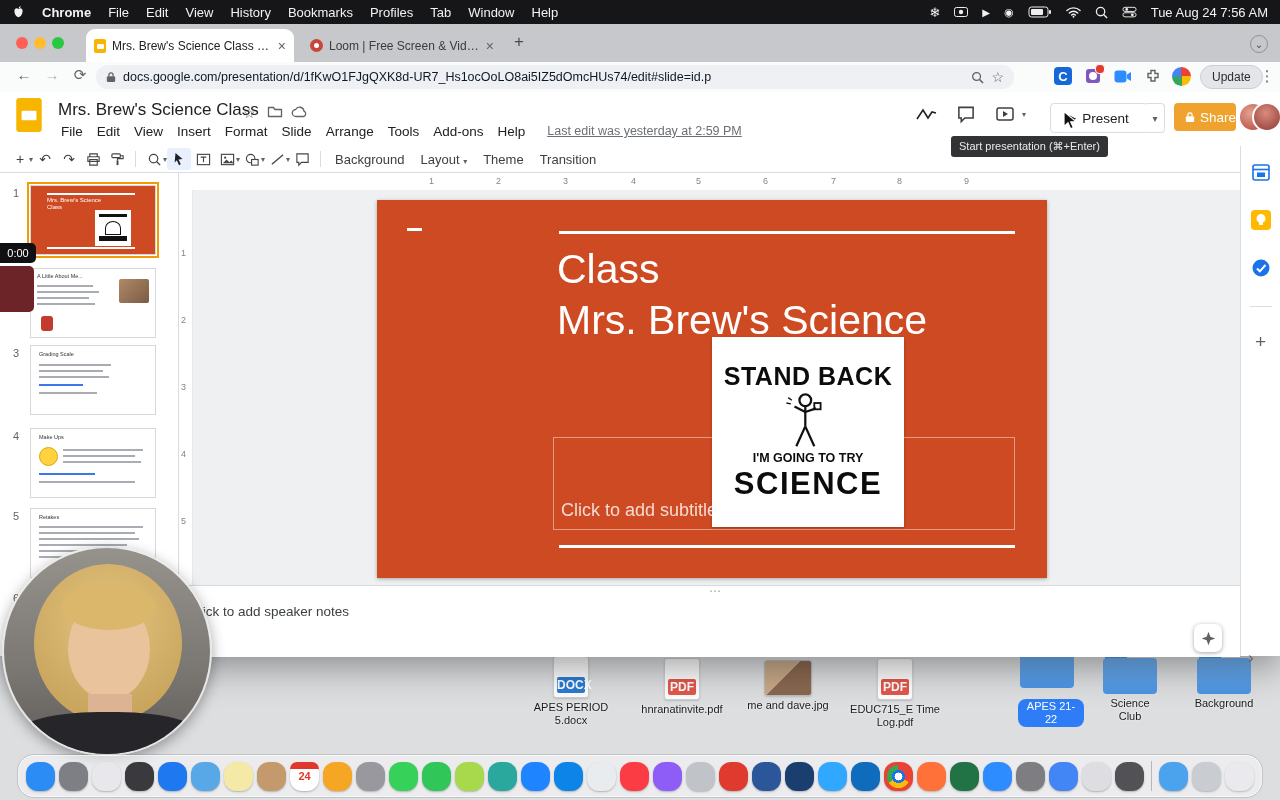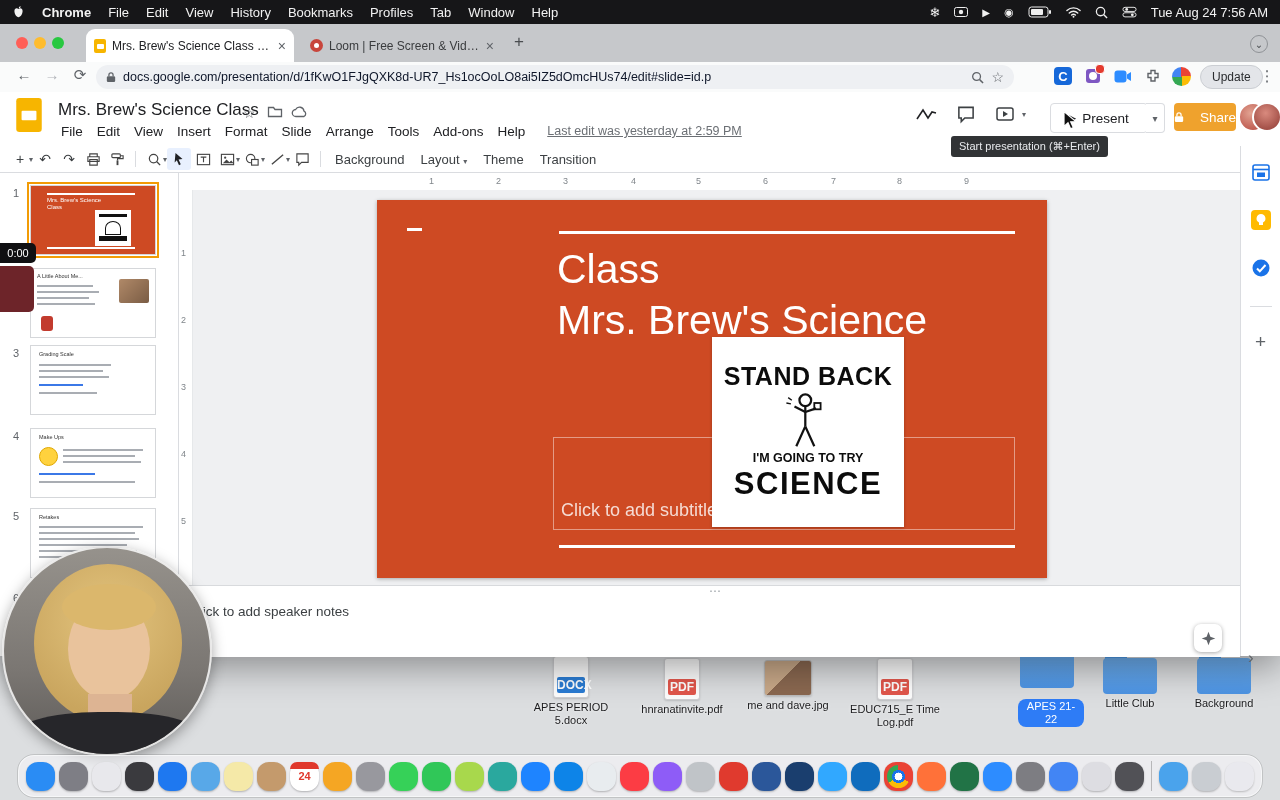--- a/index.html
+++ b/index.html
@@ -51,21 +51,21 @@
   .doc-title{position:absolute;left:58px;top:8px;font-size:17px;color:#202124;}
   .hdr-ico{position:absolute;top:13px;color:#5F6368;}
   .menus{position:absolute;left:54px;top:30px;display:flex;font-size:13.5px;color:#202124;}
   .menus span{padding:2px 7px;border-radius:3px;cursor:pointer;}
   .last-edit{font-size:12.5px;color:#6B6F74;text-decoration:underline;margin-left:8px;padding-top:3px;cursor:pointer;}
   .present-btn{position:absolute;left:1050px;top:11px;width:96px;height:28px;background:#fff;border:1px solid #DADCE0;
                border-radius:4px;display:flex;align-items:center;justify-content:center;gap:6px;font-size:13.5px;color:#202124;cursor:pointer;}
   .present-caret{position:absolute;left:1146px;top:11px;width:18px;height:28px;background:#fff;border:1px solid #DADCE0;border-left:none;
                  border-radius:0 4px 4px 0;display:flex;align-items:center;justify-content:center;color:#5F6368;font-size:10px;cursor:pointer;}
   .share-btn{position:absolute;left:1174px;top:11px;width:62px;height:28px;background:#EFA22D;border-radius:4px;
-             display:flex;align-items:center;justify-content:space-between;gap:5px;font-size:13.5px;color:#fff;cursor:pointer;}
+             display:flex;align-items:center;justify-content:flex-end;gap:5px;font-size:13.5px;color:#fff;cursor:pointer;}
   .avatar{position:absolute;top:10px;width:26px;height:26px;border-radius:50%;border:2px solid #fff;}
   .tooltip{position:absolute;left:951px;top:44px;background:rgba(38,40,42,.95);color:#E8EAED;font-size:11px;
            padding:4px 8px;border-radius:3px;white-space:nowrap;z-index:30;}
   
   .toolbar{position:absolute;left:0;top:54px;width:1240px;height:27px;border-bottom:1px solid #DADCE0;background:#fff;
            display:flex;align-items:center;padding-left:8px;box-sizing:border-box;}
   .tbtn{width:24px;height:22px;display:flex;align-items:center;justify-content:center;color:#3C4043;font-size:14px;
         border-radius:3px;cursor:pointer;flex:0 0 auto;}
   .tbtn.sel{background:#E8F0FE;}
   .tcaret{font-size:8px;color:#5F6368;margin-left:-3px;cursor:pointer;}
@@ -245,21 +245,21 @@
           <div>EDUC715_E Time</div>
           <div>Log.pdf</div>
         </div>
     </div>
     <div class="dfile" style="left:1018px;top:648px;width:66px;">
       <div class="folder" style="width:62px;height:48px;"></div>
       <div class="dlabel"><span class="dlabel-sel">APES 21-22</span></div>
     </div>
     <div class="dfile" style="left:1100px;top:654px;width:60px;">
       <div class="folder"></div>
-      <div class="dlabel">Little Club</div>
+      <div class="dlabel">Science Club</div>
     </div>
     <div class="dfile" style="left:1194px;top:654px;width:60px;">
       <div class="folder"></div>
       <div class="dlabel">Background</div>
     </div>
   </div>
 
   <div class="bwindow">
 
     <div class="tabstrip">

